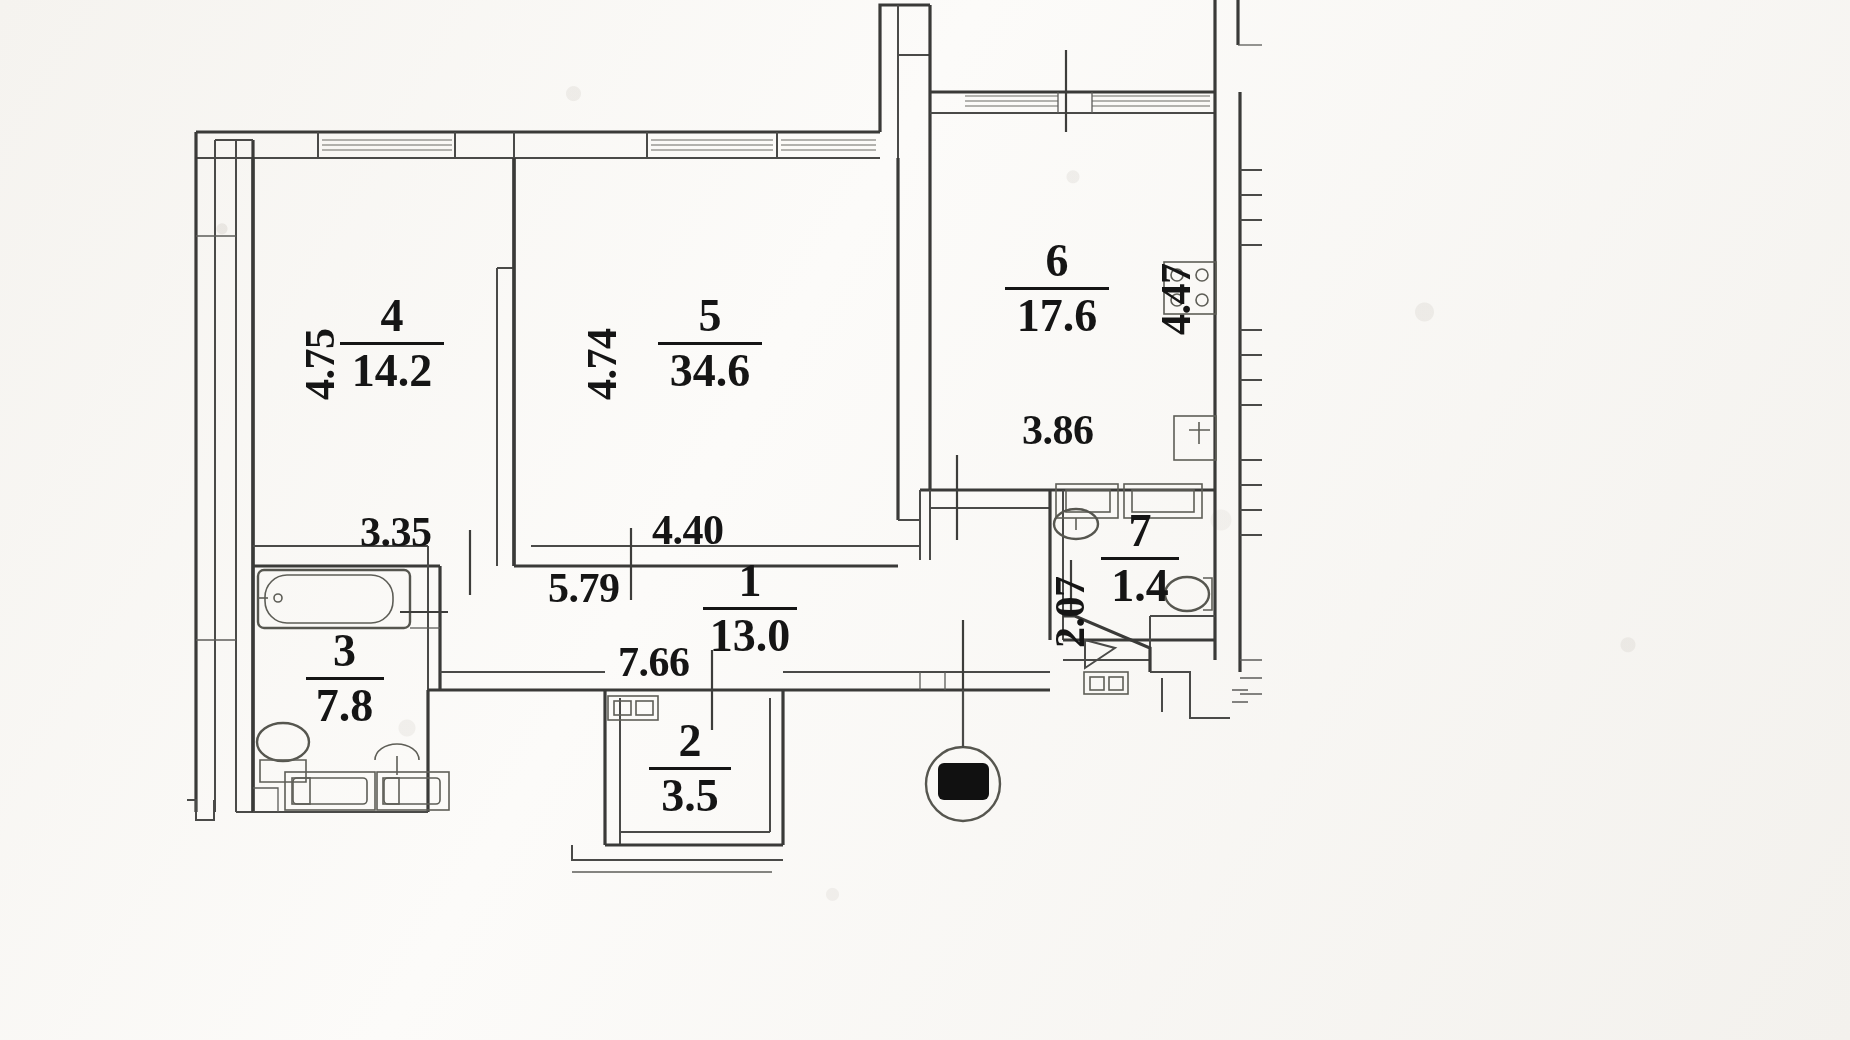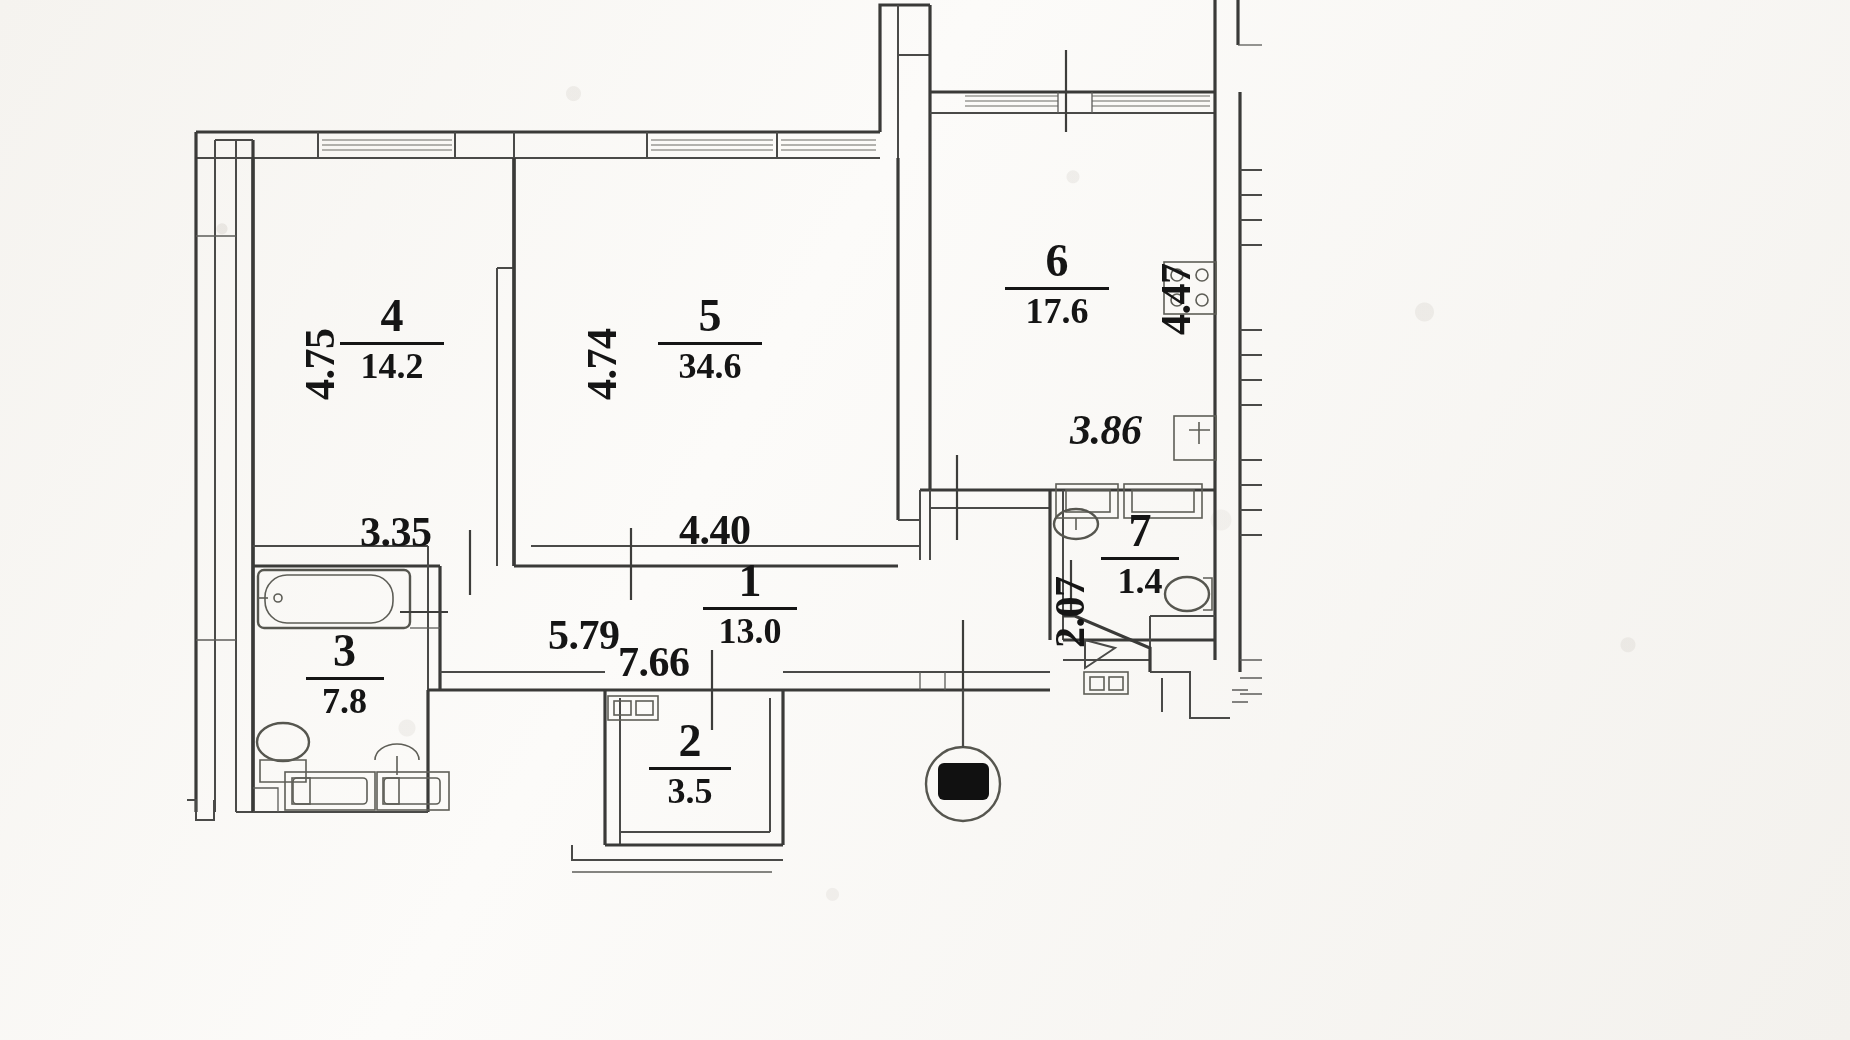--- a/index.html
+++ b/index.html
@@ -67,21 +67,21 @@
     display: block;
     padding-bottom: 2px;
   }
   .roomlbl .bar {
     display: block;
     height: 3px;
     background: #151515;
     margin: 1px auto 3px auto;
   }
   .roomlbl .area {
-    font-size: 36px;
+    font-size: 46px;
     font-weight: 700;
     display: block;
   }
   .dimlbl {
     font-size: 42px;
     font-weight: 700;
     letter-spacing: -0.5px;
   }
   .dimlbl.vert {
     transform-origin: 0 0;
@@ -333,18 +333,18 @@
     <span class="bar" style="width:78px;"></span>
     <span class="area">1.4</span>
   </div>
 
   <div class="lbl dimlbl vert" style="left:296px; top:400px;">4.75</div>
   <div class="lbl dimlbl vert" style="left:578px; top:400px;">4.74</div>
   <div class="lbl dimlbl vert" style="left:1152px; top:335px;">4.47</div>
   <div class="lbl dimlbl vert" style="left:1046px; top:648px;">2.07</div>
 
   <div class="lbl dimlbl" style="left:360px; top:508px;">3.35</div>
-  <div class="lbl dimlbl" style="left:679px; top:506px;">4.40</div>
-  <div class="lbl dimlbl" style="left:548px; top:564px;margin-top:47px;">5.79</div>
+  <div class="lbl dimlbl" style="left:652px; top:506px;">4.40</div>
+  <div class="lbl dimlbl" style="left:548px; top:564px;">5.79</div>
   <div class="lbl dimlbl" style="left:618px; top:638px;">7.66</div>
-  <div class="lbl dimlbl" style="left:1070px; top:406px;font-style:italic;">3.86</div>
+  <div class="lbl dimlbl" style="left:1022px; top:406px;">3.86</div>
 
 </div>
 
 </body></html>

